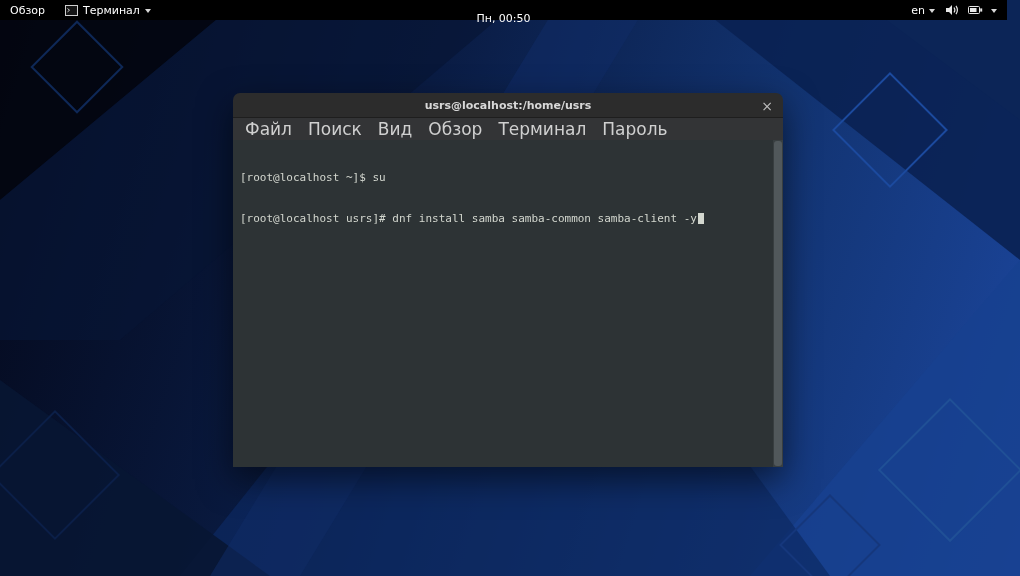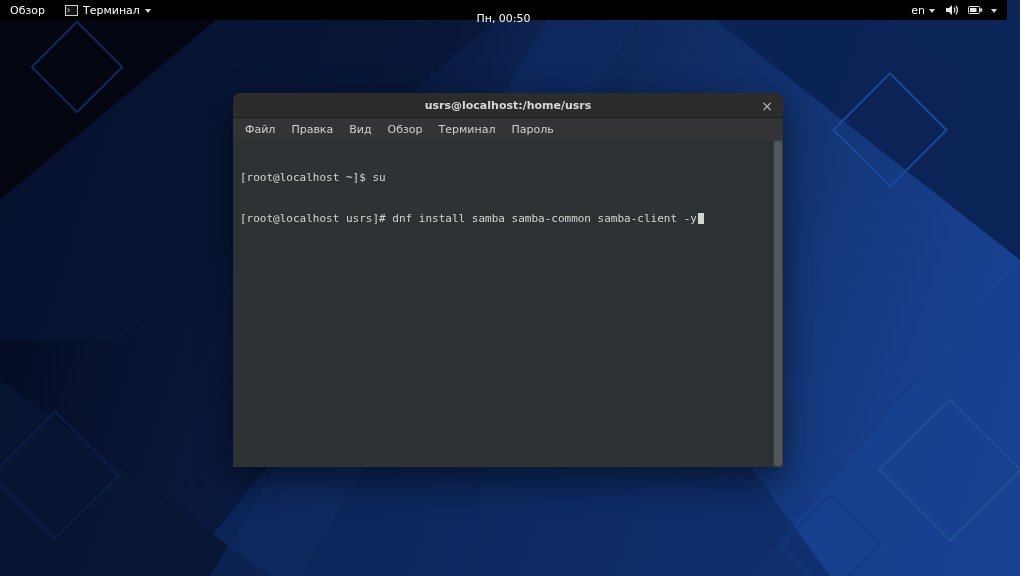--- a/index.html
+++ b/index.html
@@ -28,21 +28,21 @@
   
   .window { position:absolute; left:233px; top:93px; width:550px; height:374px; z-index:10;
     display:flex; flex-direction:column; box-shadow:0 12px 34px rgba(0,0,0,.55);
     border-radius:7px 7px 0 0; }
   .titlebar { height:25px; background:#2c2c2c; border-radius:7px 7px 0 0; position:relative;
     display:flex; align-items:center; justify-content:center; border-bottom:1px solid #1e1e1e; }
   .title { color:#d8d8d8; font-size:11px; font-weight:700; }
   .close-btn { position:absolute; right:5px; top:0; height:25px; width:22px; display:flex;
     align-items:center; justify-content:center; color:#bcbcbc; font-size:14px; cursor:default; }
   .menubar { height:22px; background:#333436; display:flex; align-items:center; padding-left:4px; }
-  .menu-item { color:#d0d0d0; font-size:11px; padding:3px 8px; cursor:default; }
+  .menu-item { color:#d0d0d0; font-size:17px; padding:3px 8px; cursor:default; }
   .screen { flex:1; background:#2d3335; position:relative; overflow:hidden;
     font-family:"DejaVu Sans Mono","Liberation Mono",monospace; font-size:11px;
     color:#d3d7cf; padding:4px 16px 0 7px; line-height:13.5px; white-space:pre; }
   .term-line { min-height:13.5px; }
   .cursor { display:inline-block; width:6px; height:11px; background:#d3d7cf;
     vertical-align:-2px; margin-left:1px; }
   .scrollbar { position:absolute; top:0; right:0; bottom:0; width:10px; background:#383e40; }
   .scroll-thumb { position:absolute; top:1px; bottom:1px; left:1px; right:1px;
     background:#51585b; border-radius:3px; }
 </style>
@@ -108,21 +108,21 @@
 </div>
 
 <div class="window">
   <div class="titlebar">
     <span class="title">usrs@localhost:/home/usrs</span>
     <span class="close-btn">×</span>
   </div>
 
   <div class="menubar">
     <span class="menu-item">Файл</span>
-    <span class="menu-item">Правка</span>
+    <span class="menu-item">Поиск</span>
     <span class="menu-item">Вид</span>
     <span class="menu-item">Обзор</span>
     <span class="menu-item">Терминал</span>
     <span class="menu-item">Пароль</span>
   </div>
 
   <div class="screen">
     <div class="term-line">[root@localhost ~]$ su</div>
     <div class="term-line"><span>[root@localhost usrs]# dnf install samba samba-common samba-client -y</span><span class="cursor"></span></div>
     <div class="scrollbar">

